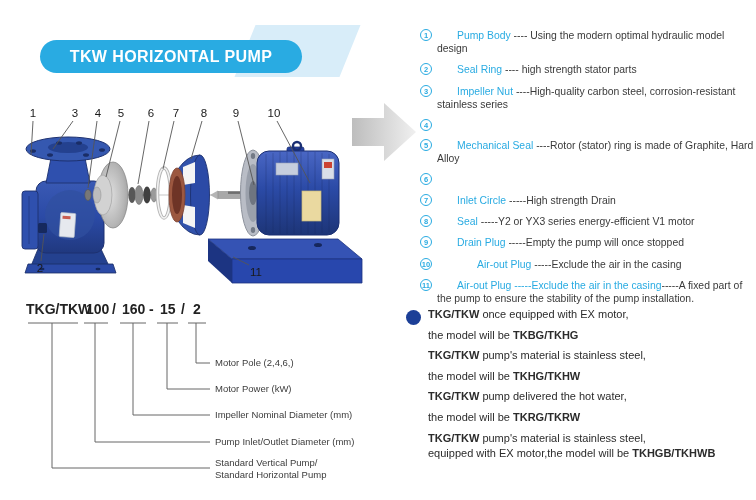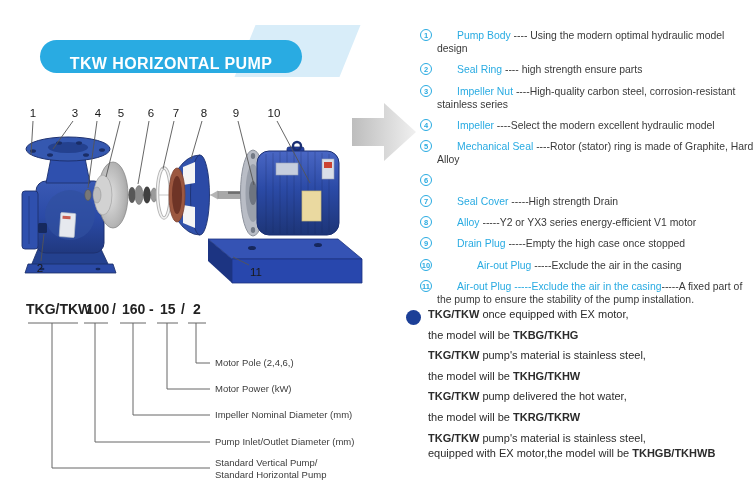--- a/index.html
+++ b/index.html
@@ -5,21 +5,21 @@
   * { margin:0; padding:0; box-sizing:border-box; }
   html,body { background:#fff; }
   body { font-family:"Liberation Sans","DejaVu Sans",sans-serif; }
   .page { position:relative; width:756px; height:500px; background:#ffffff; overflow:hidden; }
   .abs { position:absolute; }
 
   
   .banner-back { left:245px; top:25px; width:105px; height:52px;
     background:#d8edf9; transform:skewX(-22deg); }
   .banner-pill { left:40px; top:40px; width:262px; height:33px;
-    background:#29abe2; border-radius:17px; display:flex; align-items:flex-end; justify-content:center; }
+    background:#29abe2; border-radius:17px; display:flex; align-items:center; justify-content:center; }
   .banner-pill span { color:#ffffff; font-weight:bold; font-size:16px; letter-spacing:.4px; }
 
   
   .plist { left:420px; top:29px; width:336px; }
   .pitem { display:flex; align-items:flex-start; margin-bottom:8.3px;
     font-size:10.4px; line-height:1.25; color:#3a3a3a; }
   .pnum { flex:0 0 12px; width:12px; height:12px; margin-right:5px; margin-top:0px;
     border:1px solid #29abe2; border-radius:50%; color:#29abe2;
     font-size:7.5px; line-height:11px; text-align:center; font-weight:bold; }
   .pname { color:#29abe2;padding-left:20px; }
@@ -200,48 +200,47 @@
     </g>
   </svg>
 
   <div class="abs plist">
     <div class="pitem">
         <span class="pnum">1</span>
         <span><span class="pname">Pump Body</span><span class="pdesc"> ---- Using the modern optimal hydraulic model design</span></span>
       </div>
     <div class="pitem">
         <span class="pnum">2</span>
-        <span><span class="pname">Seal Ring</span><span class="pdesc"> ---- high strength ensure parts</span></span>
+        <span><span class="pname">Seal Ring</span><span class="pdesc"> ---- high strength stator parts</span></span>
       </div>
     <div class="pitem">
         <span class="pnum">3</span>
         <span><span class="pname">Impeller Nut</span><span class="pdesc"> ----High-quality carbon steel, corrosion-resistant stainless series</span></span>
       </div>
     <div class="pitem">
         <span class="pnum">4</span>
-        <span><span class="pname">Impeller</span><span class="pdesc"> ----Select the modern excellent hydraulic model</span></span>
       </div>
     <div class="pitem">
         <span class="pnum">5</span>
         <span><span class="pname">Mechanical Seal</span><span class="pdesc"> ----Rotor (stator) ring is made of Graphite, Hard Alloy</span></span>
       </div>
     <div class="pitem">
         <span class="pnum">6</span>
       </div>
     <div class="pitem">
         <span class="pnum">7</span>
-        <span><span class="pname">Seal Cover</span><span class="pdesc"> -----High strength Drain</span></span>
+        <span><span class="pname">Inlet Circle</span><span class="pdesc"> -----High strength Drain</span></span>
       </div>
     <div class="pitem">
         <span class="pnum">8</span>
-        <span><span class="pname">Alloy</span><span class="pdesc"> -----Y2 or YX3 series energy-efficient V1 motor</span></span>
+        <span><span class="pname">Seal</span><span class="pdesc"> -----Y2 or YX3 series energy-efficient V1 motor</span></span>
       </div>
     <div class="pitem">
         <span class="pnum">9</span>
-        <span><span class="pname">Drain Plug</span><span class="pdesc"> -----Empty the high case once stopped</span></span>
+        <span><span class="pname">Drain Plug</span><span class="pdesc"> -----Empty the pump will once stopped</span></span>
       </div>
     <div class="pitem">
         <span class="pnum">10</span>
         <span><span class="pname"></span><span class="pname">Air-out Plug</span><span class="pdesc"> -----Exclude the air in the casing</span></span>
       </div>
     <div class="pitem">
         <span class="pnum">11</span>
         <span><span class="pname">Air-out Plug -----Exclude the air in the casing</span><span class="pdesc">-----A fixed part of the pump to ensure the stability of the pump installation.</span></span>
       </div>
   </div>

